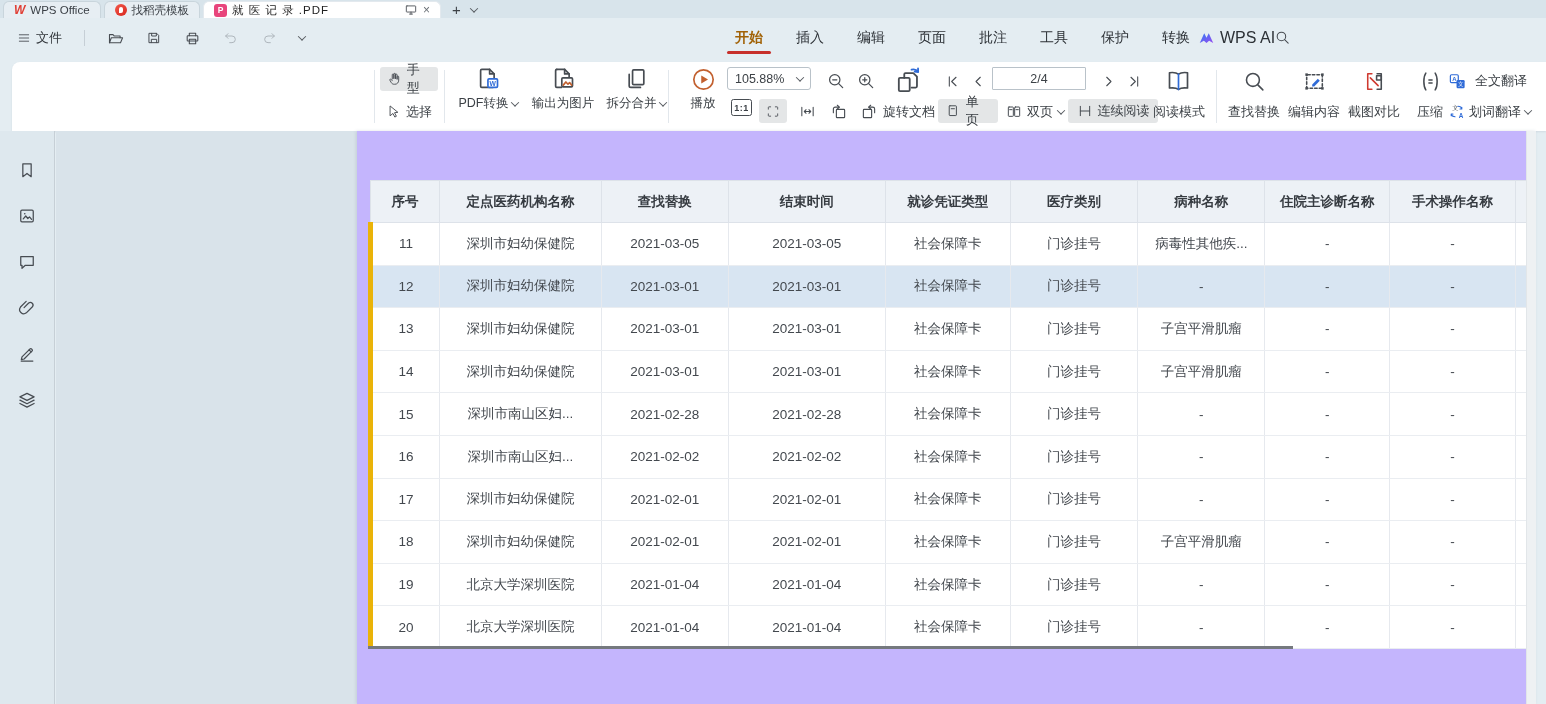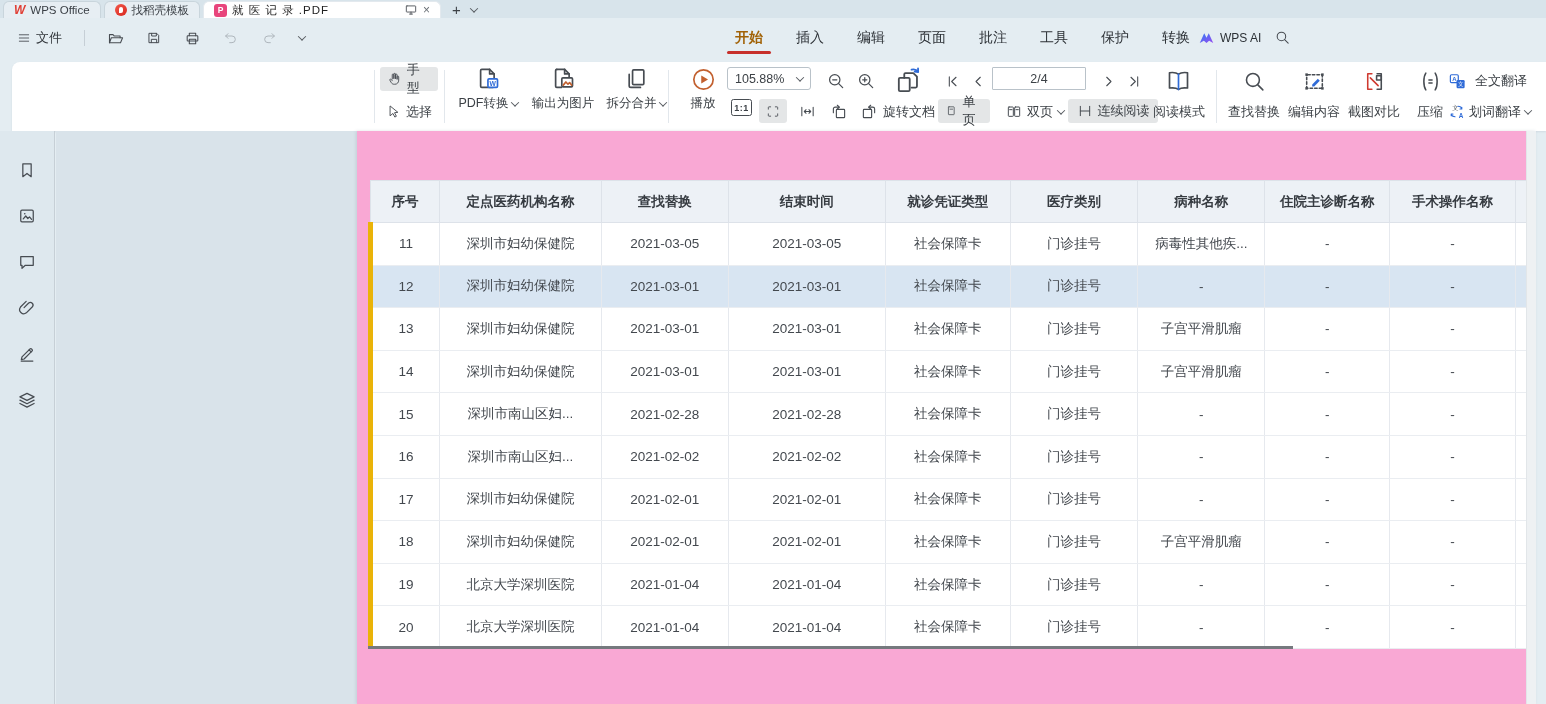--- a/index.html
+++ b/index.html
@@ -24,21 +24,21 @@
   
   .menurow { position:absolute; left:0; top:18px; width:100%; height:40px; background:#e4edf2; }
   .quickbar { position:absolute; left:14px; top:0; height:40px; display:flex; align-items:center; gap:16px; }
   .qitem { display:flex; align-items:center; gap:5px; font-size:13px; color:#33383d; padding:2px 3px; }
   .qsep { width:1px; height:16px; background:#c6cfd6; margin:0 3px; }
   .disabled svg path { stroke:#aeb6bc !important; }
   .menus { position:absolute; left:733px; top:0; height:40px; display:flex; align-items:center; gap:29px; }
   .menu-item { font-size:14px; color:#2c3136; position:relative; padding:9px 2px; cursor:default; }
   .menu-item.active { color:#a16207; font-weight:bold; }
   .menu-item.active::after { content:""; position:absolute; left:50%; transform:translateX(-50%); bottom:2px; width:44px; height:3px; border-radius:2px; background:#c7302b; }
-  .ai-item { position:absolute; left:1198px; top:0; height:40px; display:flex; align-items:center; gap:5px; font-size:12px; color:#2c3136;justify-content:flex-end; }
+  .ai-item { position:absolute; left:1198px; top:0; height:40px; display:flex; align-items:center; gap:5px; font-size:16px; color:#2c3136;justify-content:flex-end; }
   .menusearch { position:absolute; left:1274px; top:11px; }
 
   
   .toolbar { position:absolute; left:12px; top:62px; width:1534px; height:69px; background:#ffffff; border-radius:8px 0 0 0; box-shadow:0 1px 2px rgba(80,100,115,.12); }
   .tsep { position:absolute; top:8px; width:1px; height:53px; background:#e2e7ec; }
   .tb { position:absolute; display:flex; align-items:center; justify-content:center; gap:5px; color:#3c4146; font-size:13px; }
   .r1 { top:5px; height:28px; }
   .r2 { top:37px; height:25px; }
   .chip { border-radius:3px; padding:0 7px; height:24px; }
   .chip.on { background:#e4e6e7; }
@@ -59,21 +59,21 @@
   .ic .fo { fill:#c2602f; stroke:none; }
   .ic .sr { stroke:#cf3a30; }
   .ic .dash { stroke-dasharray:2.4 2; }
   .ic text { stroke:none; font-family:"Liberation Sans",sans-serif; }
 
   
   .bodyarea { position:absolute; left:0; top:131px; width:1546px; height:573px; }
   .rail { position:absolute; left:0; top:0; width:55px; height:100%; background:#dee8ee; border-right:1px solid #c6cfd6; display:flex; flex-direction:column; align-items:center; padding-top:26px; gap:20px; }
   .rail-btn { width:26px; height:26px; display:flex; align-items:center; justify-content:center; }
   .sidepanel { position:absolute; left:56px; top:0; width:301px; height:100%; background:#d9e3ea; }
-  .page { position:absolute; left:357px; top:0; width:1179px; height:100%; background:#f9a8d4; box-shadow:-1px 0 3px rgba(90,110,125,.18); }
+  .page { position:absolute; left:357px; top:0; width:1179px; height:100%; background:#c4b5fd; box-shadow:-1px 0 3px rgba(90,110,125,.18); }
   .scroll-strip { position:absolute; right:0; top:0; width:10px; height:100%; background:#eef1f3; border-left:1px solid #e2e6e9; }
 
   
   table.med { position:absolute; left:11px; top:49px; border-collapse:collapse; table-layout:fixed; }
   table.med th { height:42px; background:#edf1f6; font-size:13.5px; font-weight:bold; color:#363b41; text-align:center;
                  border:1px solid #dde2e9; border-left:none; }
   table.med th:first-child { border-left:1px solid #dde2e9; }
   table.med td { height:42.6px; font-size:13.5px; color:#43484e; text-align:center; background:#fff;
                  border-right:1px solid #e6e9ee; border-bottom:1px solid #eaedf1; overflow:hidden; white-space:nowrap; }
   table.med td:first-child { border-left:5px solid #eab308; }
@@ -323,21 +323,21 @@
       <svg class="ic" width="17" height="17" viewBox="0 0 24 24">
           <path d="M9.5 6l6 6-6 6"></path>
         </svg>
     </div>
     <div class="tb r1" style="left:1110px;width:24px">
       <svg class="ic" width="17" height="17" viewBox="0 0 24 24">
           <path d="M16.5 5.5v13M7 6l6.2 6L7 18"></path>
         </svg>
     </div>
 
-    <div class="tb r2 chip on" style="left:926px;width:52px">
+    <div class="tb r2 chip on" style="left:926px;width:60px">
       <svg class="ic" width="16" height="16" viewBox="0 0 24 24">
           <rect x="6.5" y="4" width="11" height="15" rx="1"></rect>
           <path d="M9.5 8.5h5"></path>
         </svg>
       <span>单页</span>
     </div>
     <div class="tb r2" style="left:990px;width:66px">
       <svg class="ic" width="16" height="16" viewBox="0 0 24 24">
           <rect x="3.5" y="4.5" width="7.5" height="14" rx="1"></rect>
           <rect x="13" y="4.5" width="7.5" height="14" rx="1"></rect>

